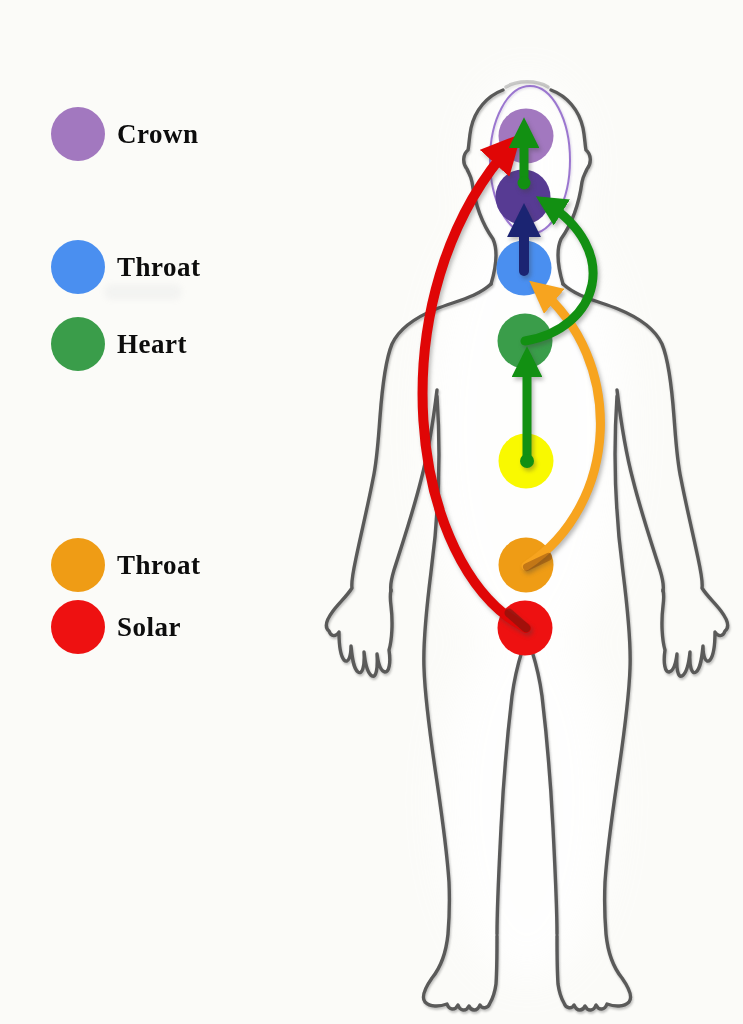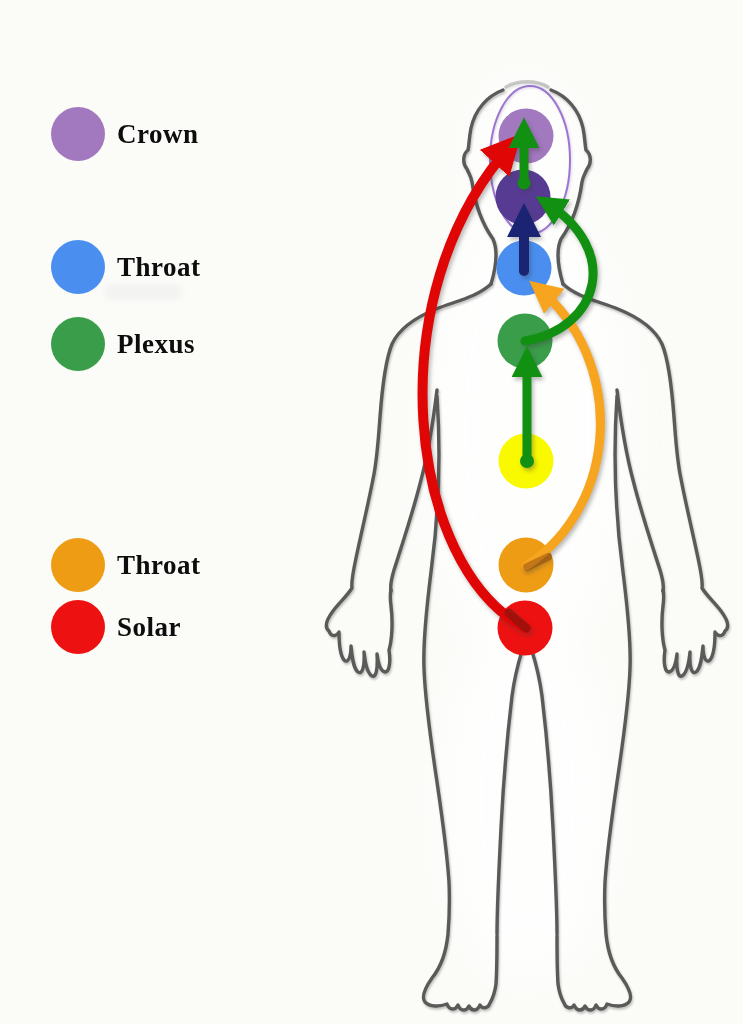--- a/index.html
+++ b/index.html
@@ -50,21 +50,21 @@
     </div>
 
 
     <div class="legend-row" style="top:240px">
       <span class="swatch" style="background-color: rgb(74, 143, 240);"></span>
       <span class="legend-label">Throat</span>
     </div>
 
     <div class="legend-row" style="top:317px">
       <span class="swatch" style="background-color: rgb(58, 157, 74);"></span>
-      <span class="legend-label">Plexus</span>
+      <span class="legend-label">Heart</span>
     </div>
 
 
     <div class="legend-row" style="top:538px">
       <span class="swatch" style="background-color: rgb(239, 156, 21);"></span>
       <span class="legend-label">Throat</span>
     </div>
 
     <div class="legend-row" style="top:600px">
       <span class="swatch" style="background-color: rgb(238, 17, 17);"></span>

